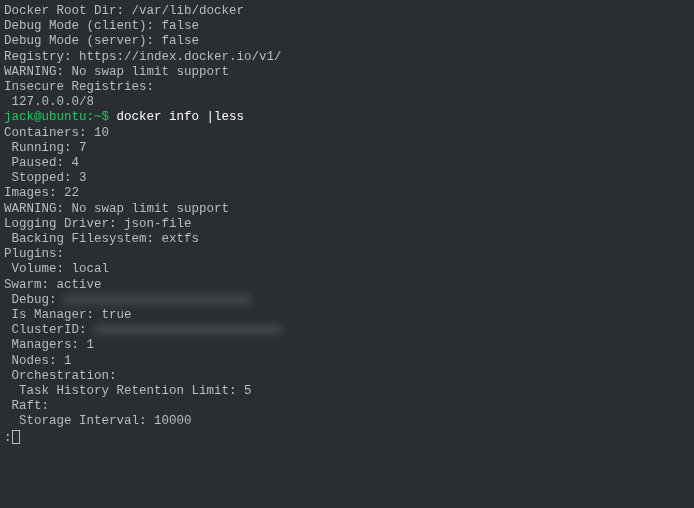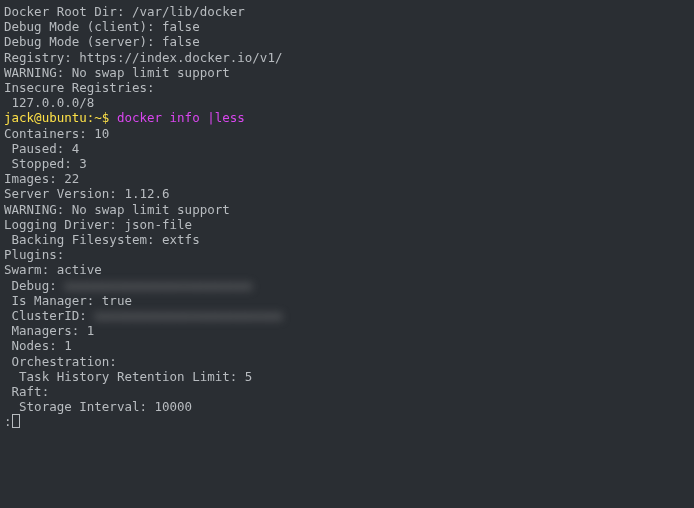--- a/index.html
+++ b/index.html
@@ -1,39 +1,40 @@
 <!DOCTYPE html>
 <html><head>
   <meta charset="utf-8">
   <style>
     * {
       margin: 0;
       padding: 0;
       box-sizing: border-box;
+      font-family: Liberation Mono, monospace;
     }
     body {
       background: #2a2e33;
       color: #b8bcc0;
       font-family: 'DejaVu Sans Mono', 'Liberation Mono', Consolas, monospace;
       font-size: 12.5px;
       line-height: 15.2px;
       width: 694px;
       height: 508px;
       padding: 4px 4px 0 4px;
       overflow: hidden;
       position: relative;
     }
     .line {
       white-space: pre;
     }
     .prompt-user {
-      color: #fde047;
+      color: #22c55e;
     }
     .prompt-cmd {
-      color: #d946ef;
+      color: #ffffff;
     }
     .blurred {
       filter: blur(4px);
       display: inline-block;
       color: #999;
     }
     .cursor-line {
       position: relative;
     }
     .cursor {
@@ -51,28 +52,29 @@
 <div>
   <div class="line">Docker Root Dir: /var/lib/docker</div>
   <div class="line">Debug Mode (client): false</div>
   <div class="line">Debug Mode (server): false</div>
   <div class="line">Registry: https://index.docker.io/v1/</div>
   <div class="line">WARNING: No swap limit support</div>
   <div class="line">Insecure Registries:</div>
   <div class="line"> 127.0.0.0/8</div>
   <div class="line"><span class="prompt-user">jack@ubuntu:~$ </span><span class="prompt-cmd">docker info |less</span></div>
   <div class="line">Containers: 10</div>
+  <div class="line"> Running: 7</div>
   <div class="line"> Paused: 4</div>
   <div class="line"> Stopped: 3</div>
   <div class="line">Images: 22</div>
-  <div class="line">Server Version: 1.12.6</div>
   <div class="line">WARNING: No swap limit support</div>
   <div class="line">Logging Driver: json-file</div>
   <div class="line"> Backing Filesystem: extfs</div>
   <div class="line">Plugins:</div>
+  <div class="line"> Volume: local</div>
   <div class="line">Swarm: active</div>
   <div class="line"><span> Debug: </span><span class="blurred">xxxxxxxxxxxxxxxxxxxxxxxxx</span></div>
   <div class="line"> Is Manager: true</div>
   <div class="line"><span> ClusterID: </span><span class="blurred">xxxxxxxxxxxxxxxxxxxxxxxxx</span></div>
   <div class="line"> Managers: 1</div>
   <div class="line"> Nodes: 1</div>
   <div class="line"> Orchestration:</div>
   <div class="line">  Task History Retention Limit: 5</div>
   <div class="line"> Raft:</div>
   <div class="line">  Storage Interval: 10000</div>

